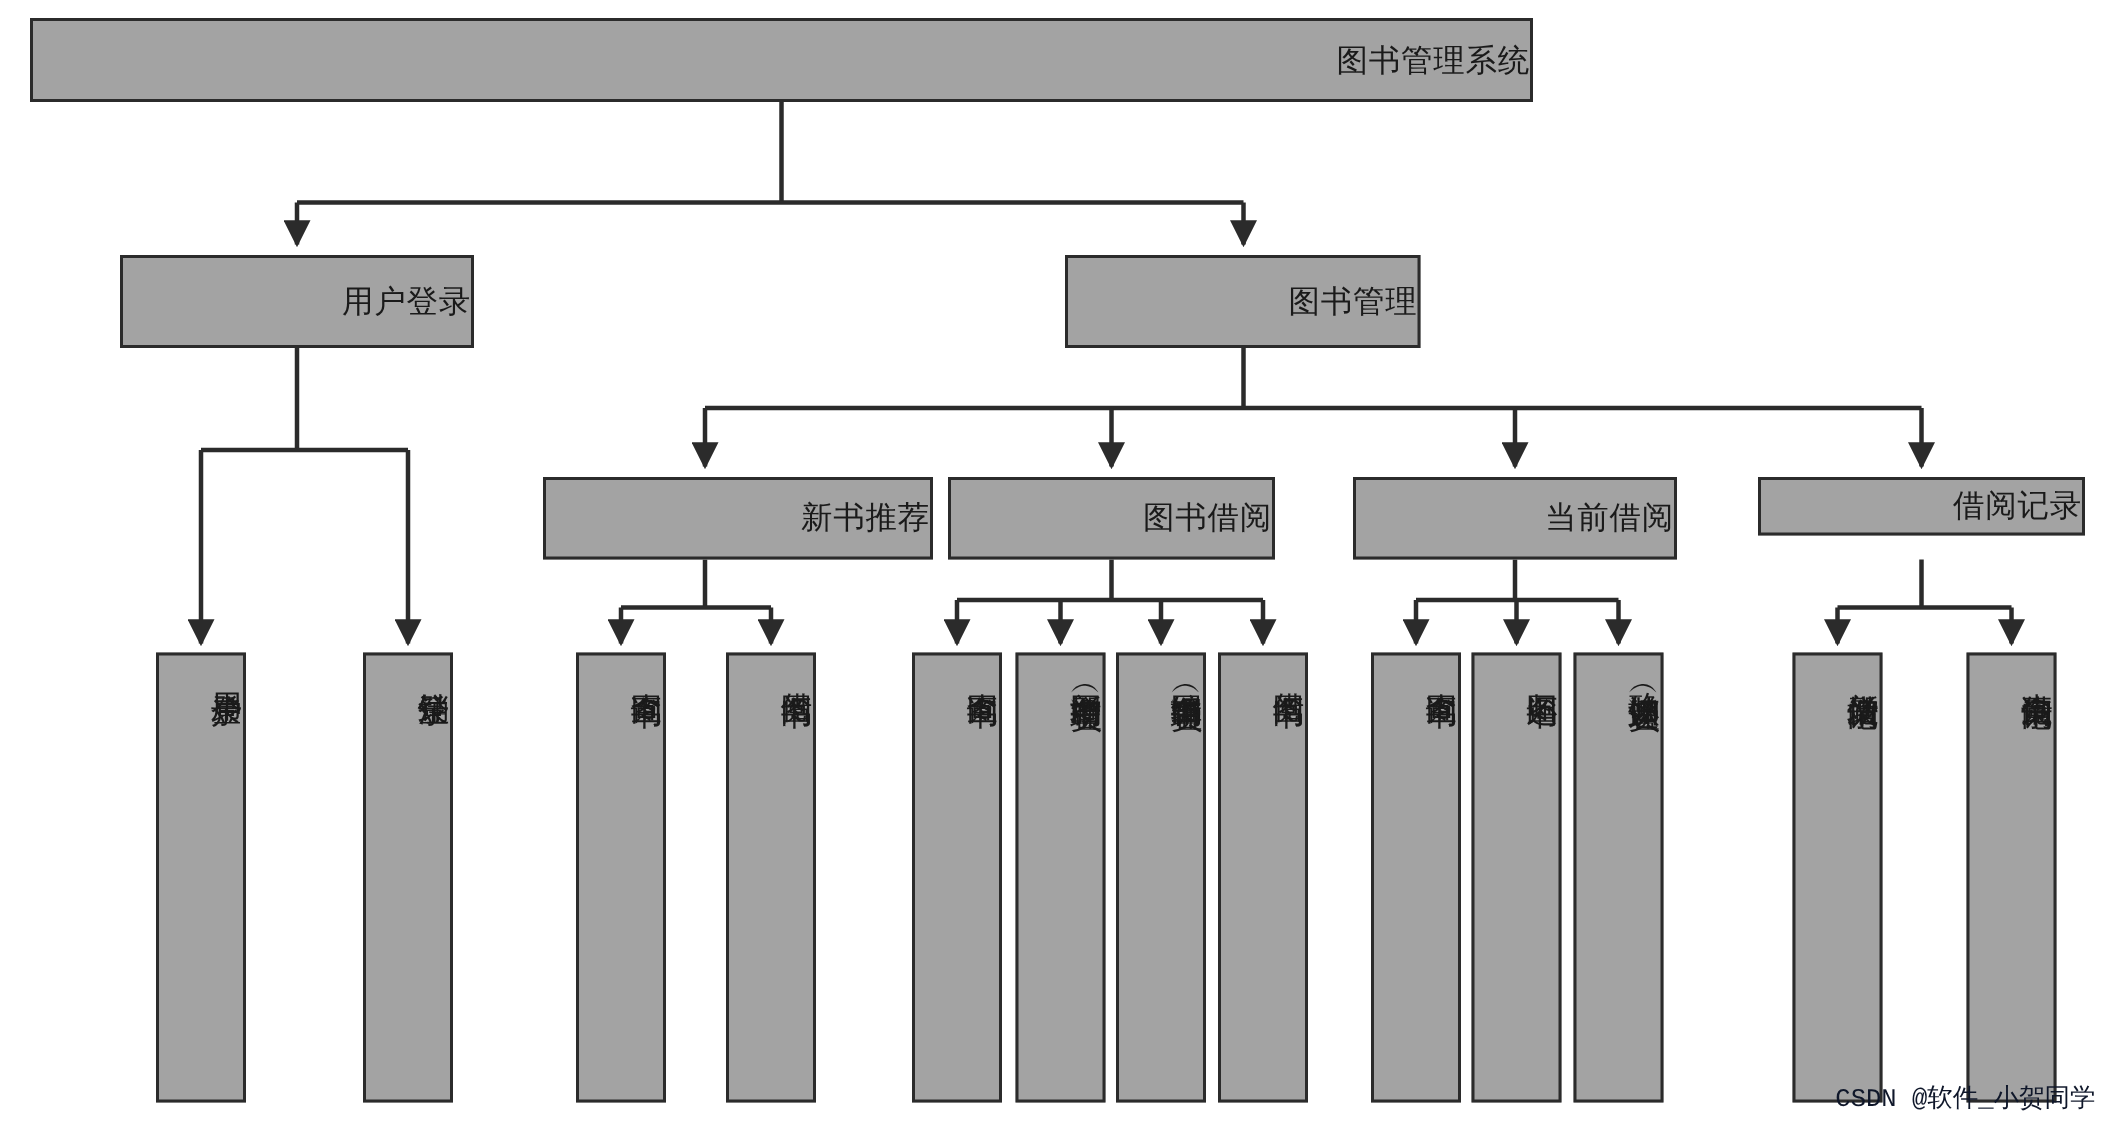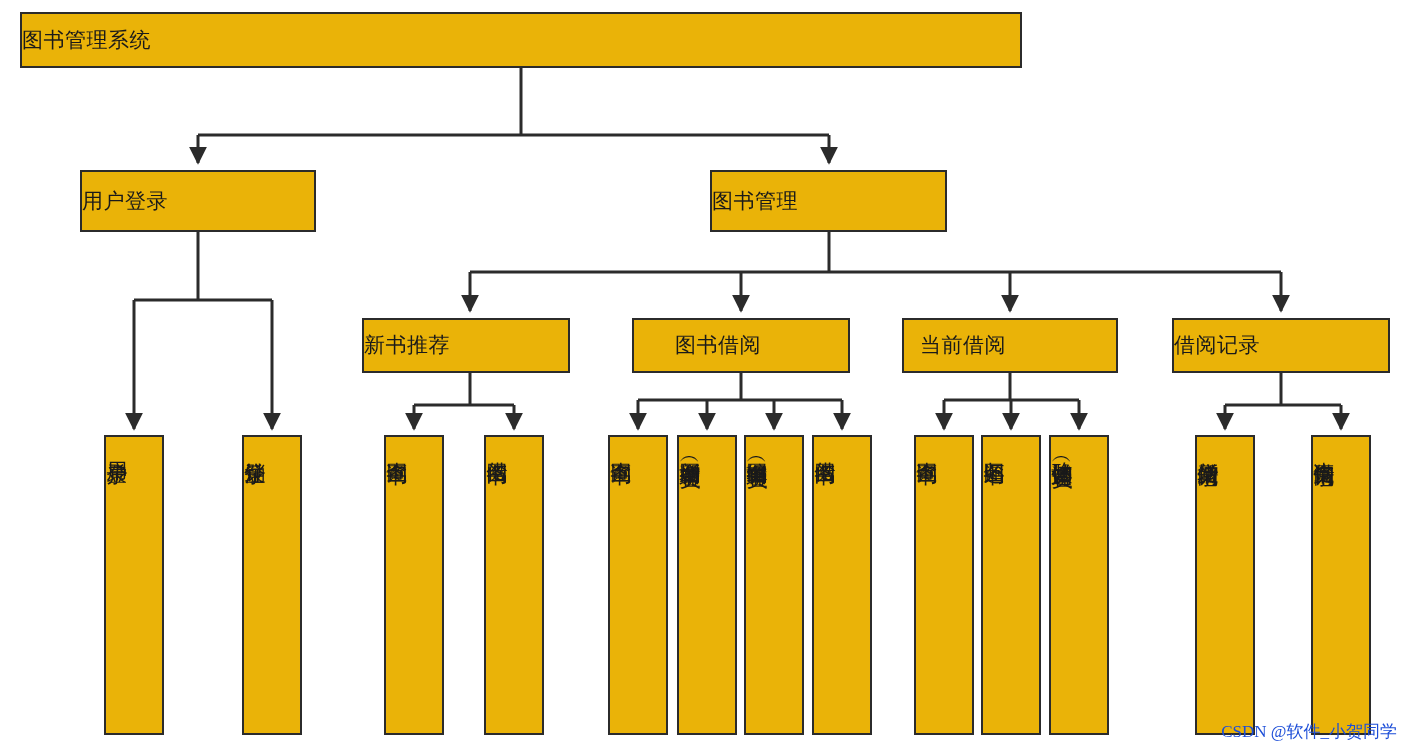--- a/index.html
+++ b/index.html
@@ -23,25 +23,25 @@
     position: absolute;
     left: 0;
     top: 0;
     width: 1405px;
     height: 747px;
     pointer-events: none;
   }
   .node {
     position: absolute;
     box-sizing: border-box;
-    background: #eab308;
+    background: #a3a3a3;
     border: 2px solid #2b2b2b;
     display: flex;
     align-items: center;
-    justify-content: flex-start;
+    justify-content: flex-end;
     color: #1a1a1a;
     z-index: 2;
   }
   .node .label {
     display: block;
     text-align: center;
     line-height: 1.18;
     letter-spacing: 0.5px;
   }
   .node.horizontal .label {
@@ -58,24 +58,24 @@
     font-size: 21px;
     line-height: 1.05;
     letter-spacing: 1px;
     white-space: nowrap;
   }
   #watermark {
     position: absolute;
     right: 8px;
     bottom: 4px;
     font-size: 17px;
-    color: #1d4ed8;
+    color: #0f172a;
     z-index: 5;
     white-space: nowrap;
-    font-family: Liberation Serif, serif;
+    font-family: Liberation Mono, monospace;
   }
 </style>
 </head>
 <body>
 
 <div id="diagram-root">
 
   <svg class="connectors" viewBox="0 0 1405 747" xmlns="http://www.w3.org/2000/svg">
     <defs>
       <marker id="arrow" viewBox="0 0 10 10" refX="9" refY="5" markerWidth="6" markerHeight="6" orient="auto-start-reverse">
@@ -130,30 +130,30 @@
     <span class="label">图书管理系统</span>
   </div>
 
   <div class="node horizontal" style="left:80px; top:170px; width:236px; height:62px;">
     <span class="label">用户登录</span>
   </div>
   <div class="node horizontal" style="left:710px; top:170px; width:237px; height:62px;">
     <span class="label">图书管理</span>
   </div>
 
-  <div class="node horizontal" style="left:362px; top:318px; width:208px; height:55px;">
+  <div class="node horizontal" style="left:362px; top:318px; width:260px; height:55px;">
     <span class="label">新书推荐</span>
   </div>
   <div class="node horizontal" style="left:632px; top:318px; width:218px; height:55px;padding-left:41px;">
     <span class="label">图书借阅</span>
   </div>
   <div class="node horizontal" style="left:902px; top:318px; width:216px; height:55px;padding-left:16px;">
     <span class="label">当前借阅</span>
   </div>
-  <div class="node horizontal" style="left:1172px; top:318px; width:218px; height:55px;">
+  <div class="node horizontal" style="left:1172px; top:318px; width:218px; height:39px;">
     <span class="label">借阅记录</span>
   </div>
 
   <div class="node vertical" style="left:104px; top:435px; width:60px; height:300px;">
     <span class="label">用户登录</span>
   </div>
   <div class="node vertical" style="left:242px; top:435px; width:60px; height:300px;">
     <span class="label">注销登录</span>
   </div>
 

